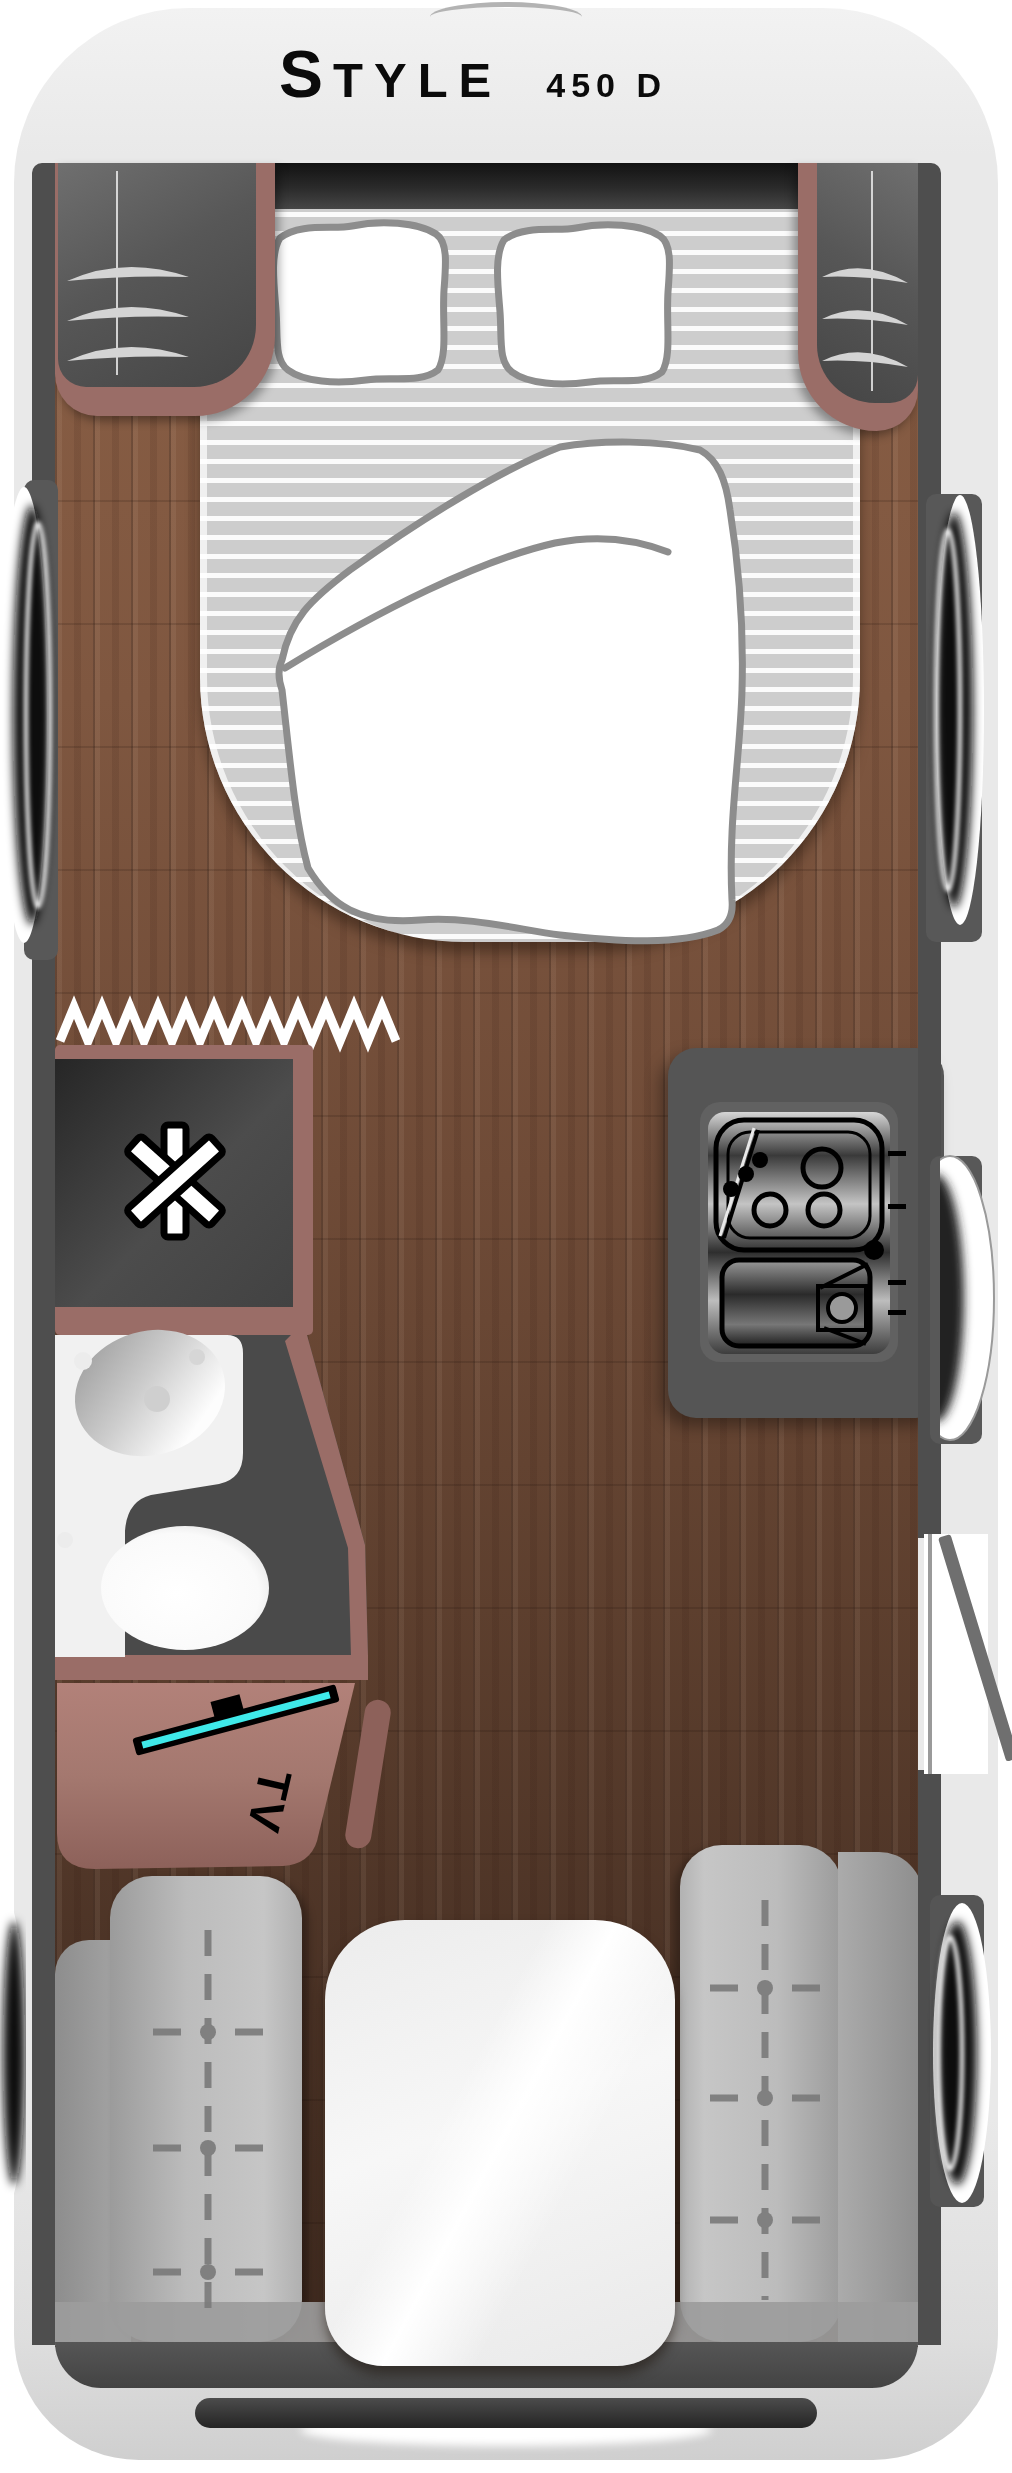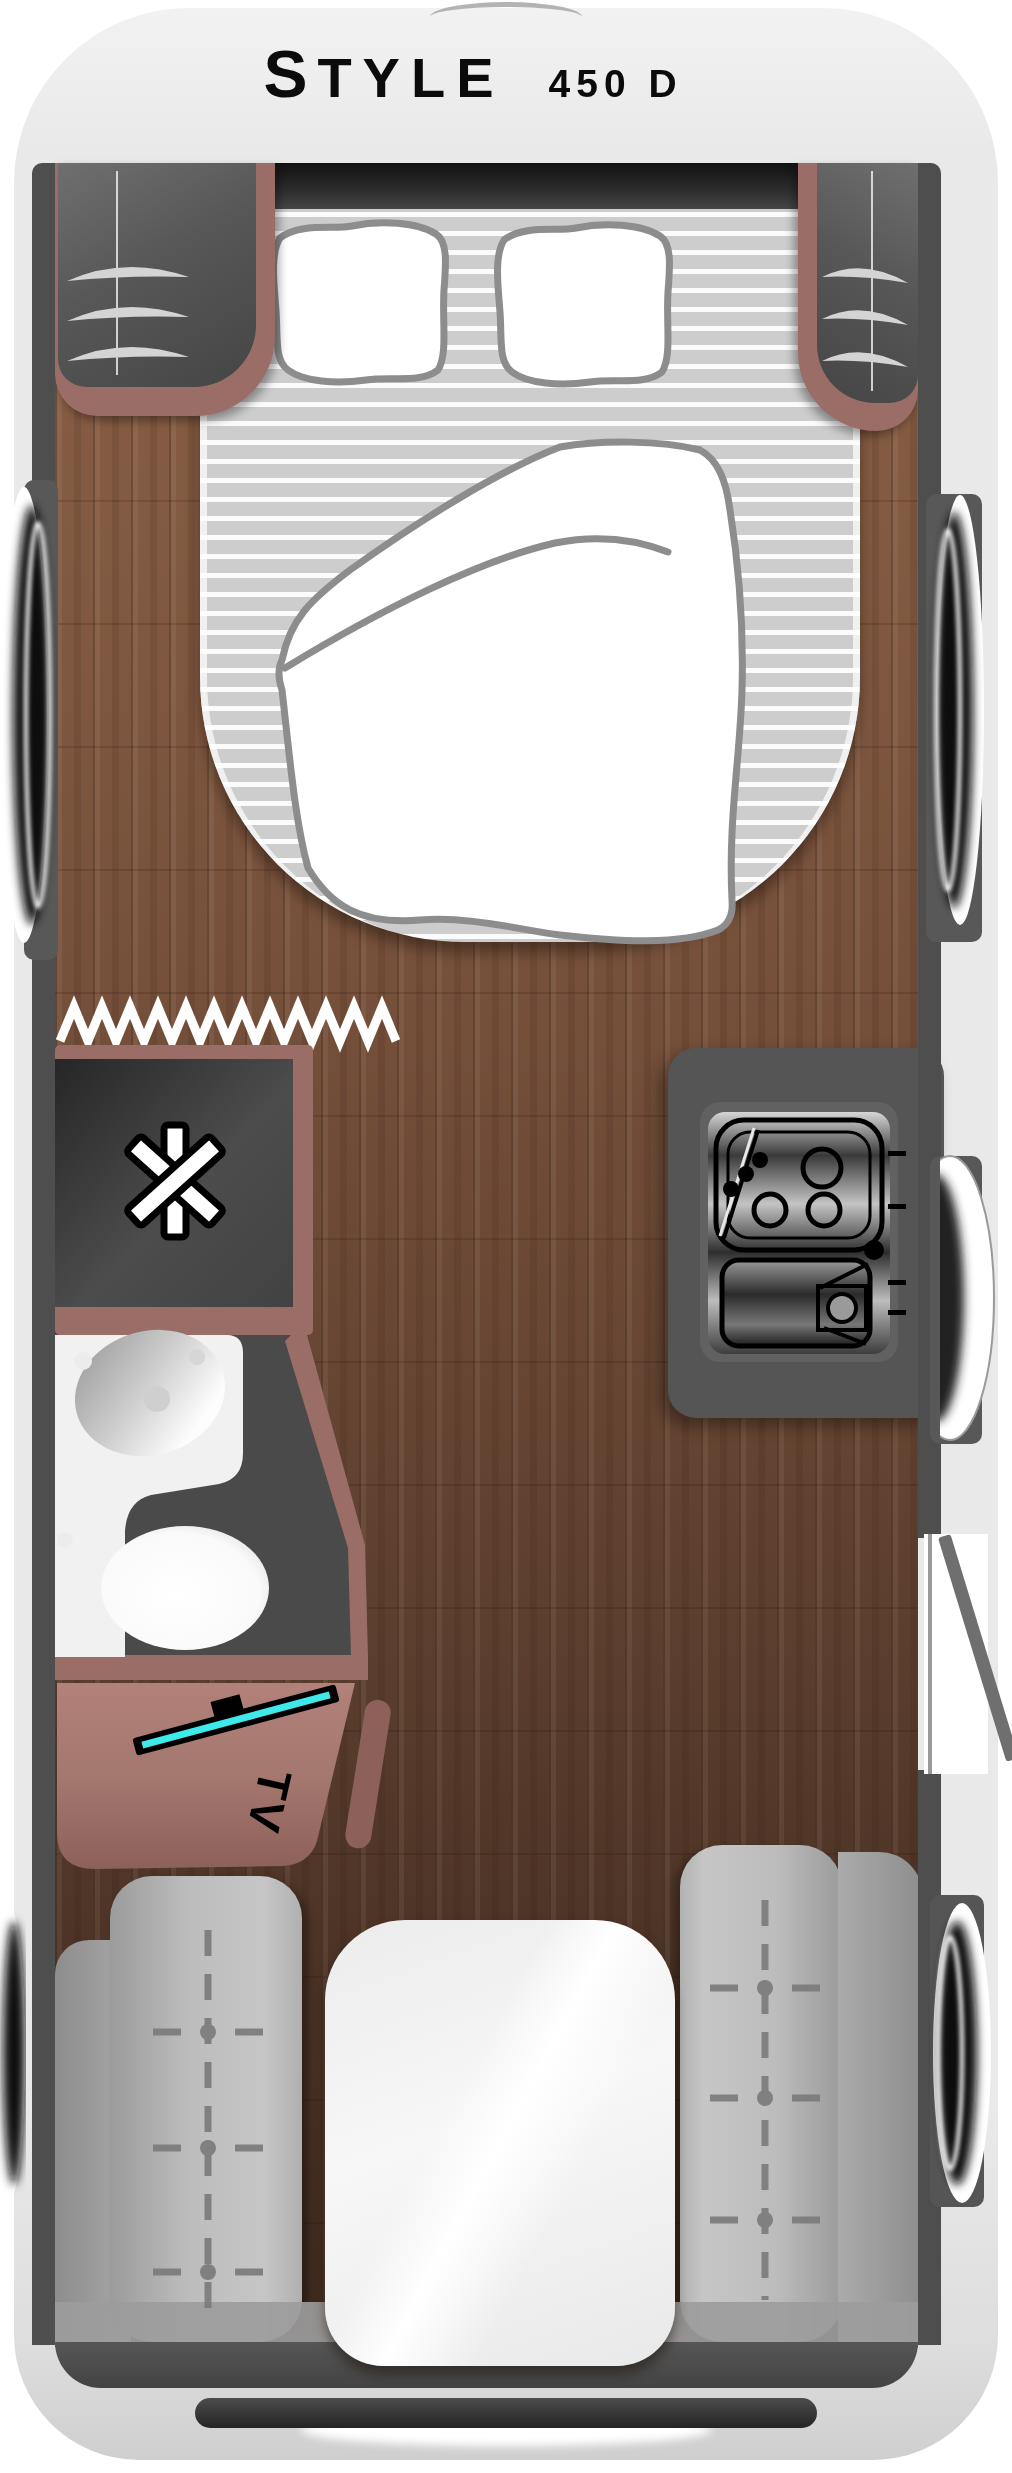--- a/index.html
+++ b/index.html
@@ -21,22 +21,22 @@
     border-top:5px solid #b3b3b3;
   }
 
   
   .title{
     left:0;top:36px;width:100%;padding-right:66px;
     display:flex;justify-content:center;align-items:baseline;
     color:#0b0b0b;font-weight:700;white-space:nowrap;
   }
   .brand-s{font-size:66px;letter-spacing:10px;}
-  .brand-rest{font-size:56px;letter-spacing:11px;margin-right:44px;}
-  .model{font-size:39px;letter-spacing:6px;}
+  .brand-rest{font-size:49px;letter-spacing:11px;margin-right:44px;}
+  .model{font-size:34px;letter-spacing:6px;}
 
   
   .floor{
     left:55px;top:175px;width:863px;height:2172px;
     background:
       repeating-linear-gradient(90deg, rgba(30,12,5,0.28) 0 2px, rgba(0,0,0,0) 2px 38px),
       repeating-linear-gradient(0deg, rgba(20,8,4,0.14) 0 2px, rgba(0,0,0,0) 2px 123px),
       repeating-linear-gradient(90deg, rgba(255,230,210,0.07) 0 7px, rgba(0,0,0,0) 7px 19px, rgba(40,15,8,0.10) 19px 26px, rgba(0,0,0,0) 26px 38px),
       linear-gradient(180deg,#8a5f45 0%,#7f5740 24%,#6f4b37 46%,#5d3f2e 66%,#4a3225 84%,#3f2a1f 100%);
   }

